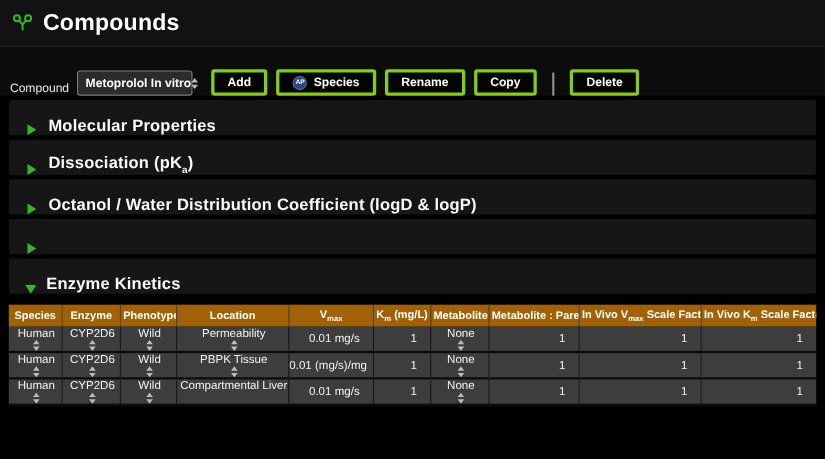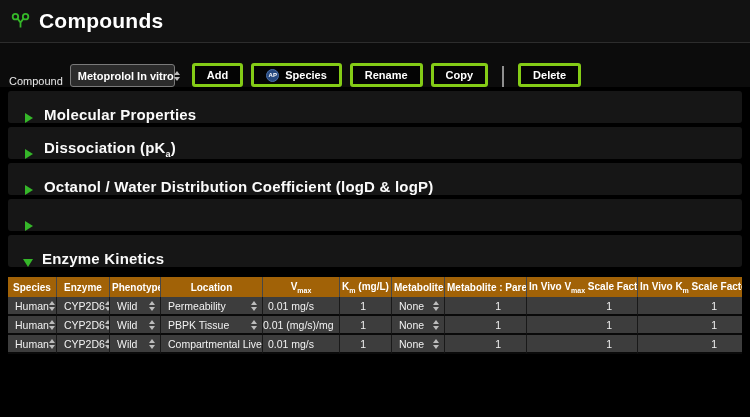--- a/index.html
+++ b/index.html
@@ -74,22 +74,22 @@
   }
   th:last-child { border-right:none; }
   th sub, td sub { font-size:7px; }
   td {
     background:#3d3d3d; color:#f2f2f2; font-size:10.5px;
     height:19px; padding:0; white-space:nowrap; overflow:hidden;
     border-right:1px solid #191919; border-bottom:2px solid #0a0a0a;
   }
   td:last-child { border-right:none; }
   .cell-dd { display:flex; align-items:center; justify-content:space-between;
-    padding:0 5px 0 7px; height:100%; cursor:pointer; }
-  .cell-num { text-align:right; padding-right:25px; cursor:text;margin-top:36px; }
+    padding:0 5px 0 7px; height:100%; cursor:pointer;flex-direction:column; }
+  .cell-num { text-align:right; padding-right:12px; cursor:text;margin-top:36px; }
 </style>
 </head>
 <body>
 
 <header class="titlebar">
   <svg width="19" height="19" viewBox="0 0 18 18">
     <circle cx="4.2" cy="4.4" r="2.6" fill="none" stroke="#35b729" stroke-width="1.7"></circle>
     <circle cx="13.8" cy="4.4" r="2.6" fill="none" stroke="#35b729" stroke-width="1.7"></circle>
     <path d="M6.2 6.3 L9 10 L11.8 6.3 M9 10 L9 14.8" fill="none" stroke="#35b729" stroke-width="1.7"></path>
   </svg>

